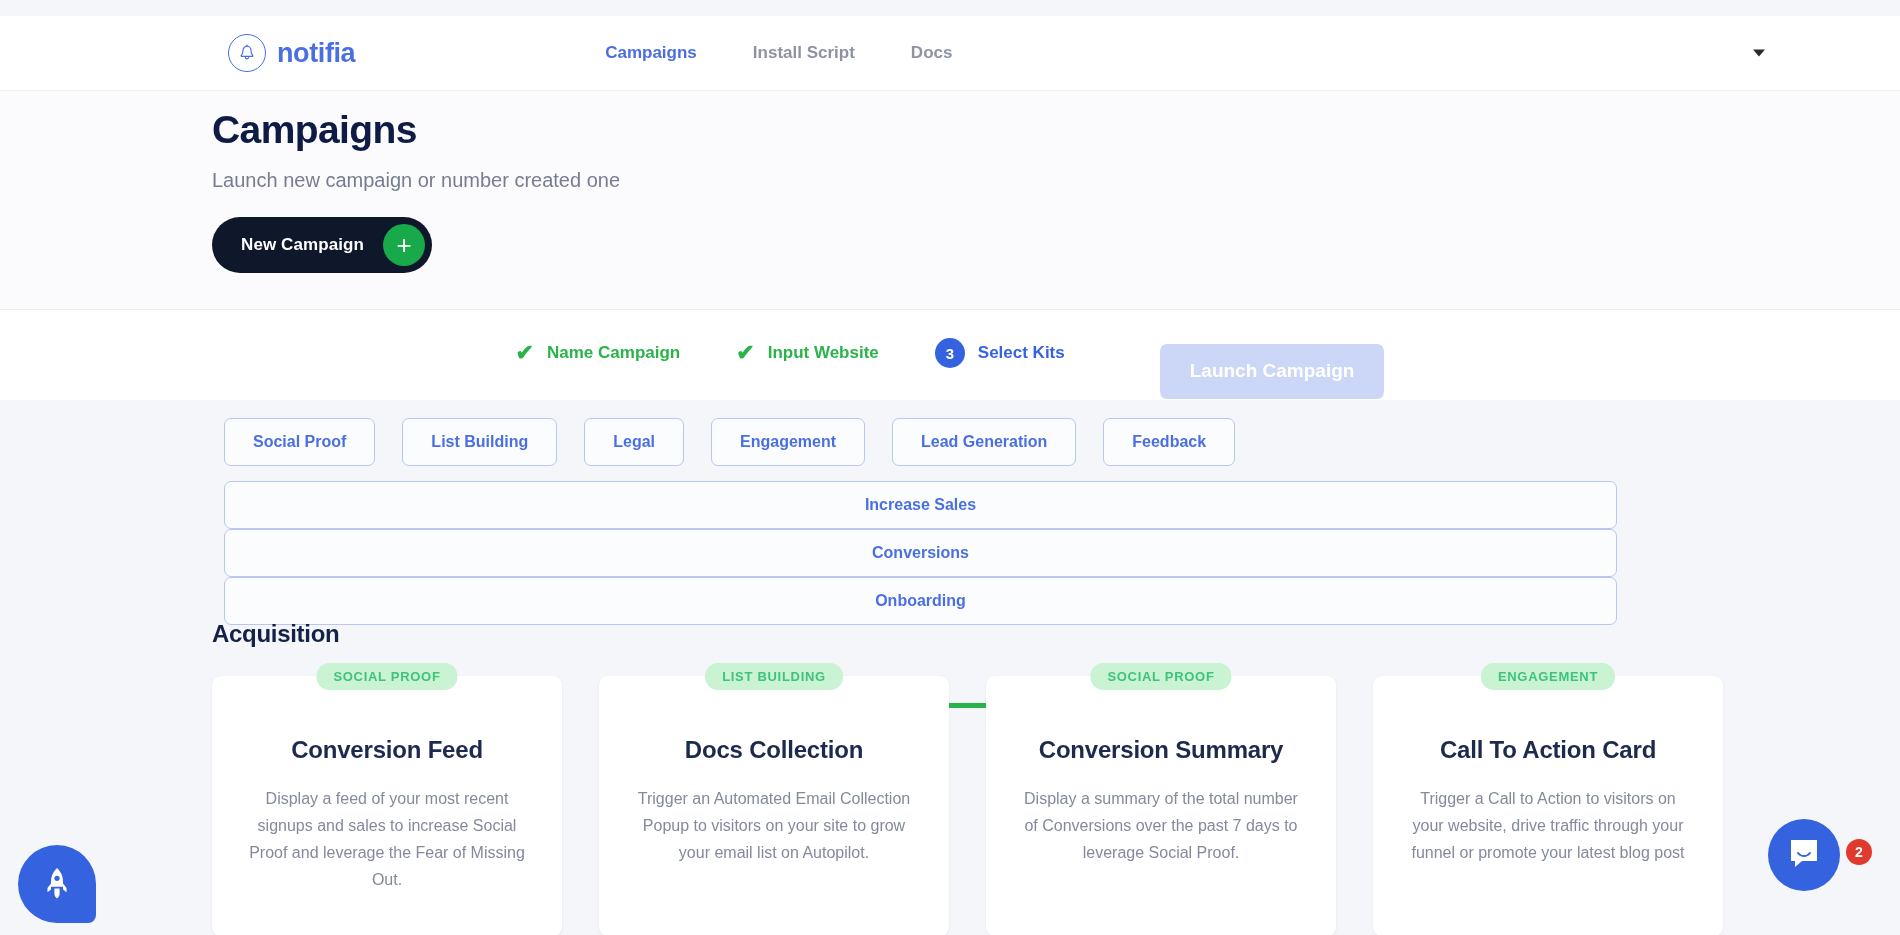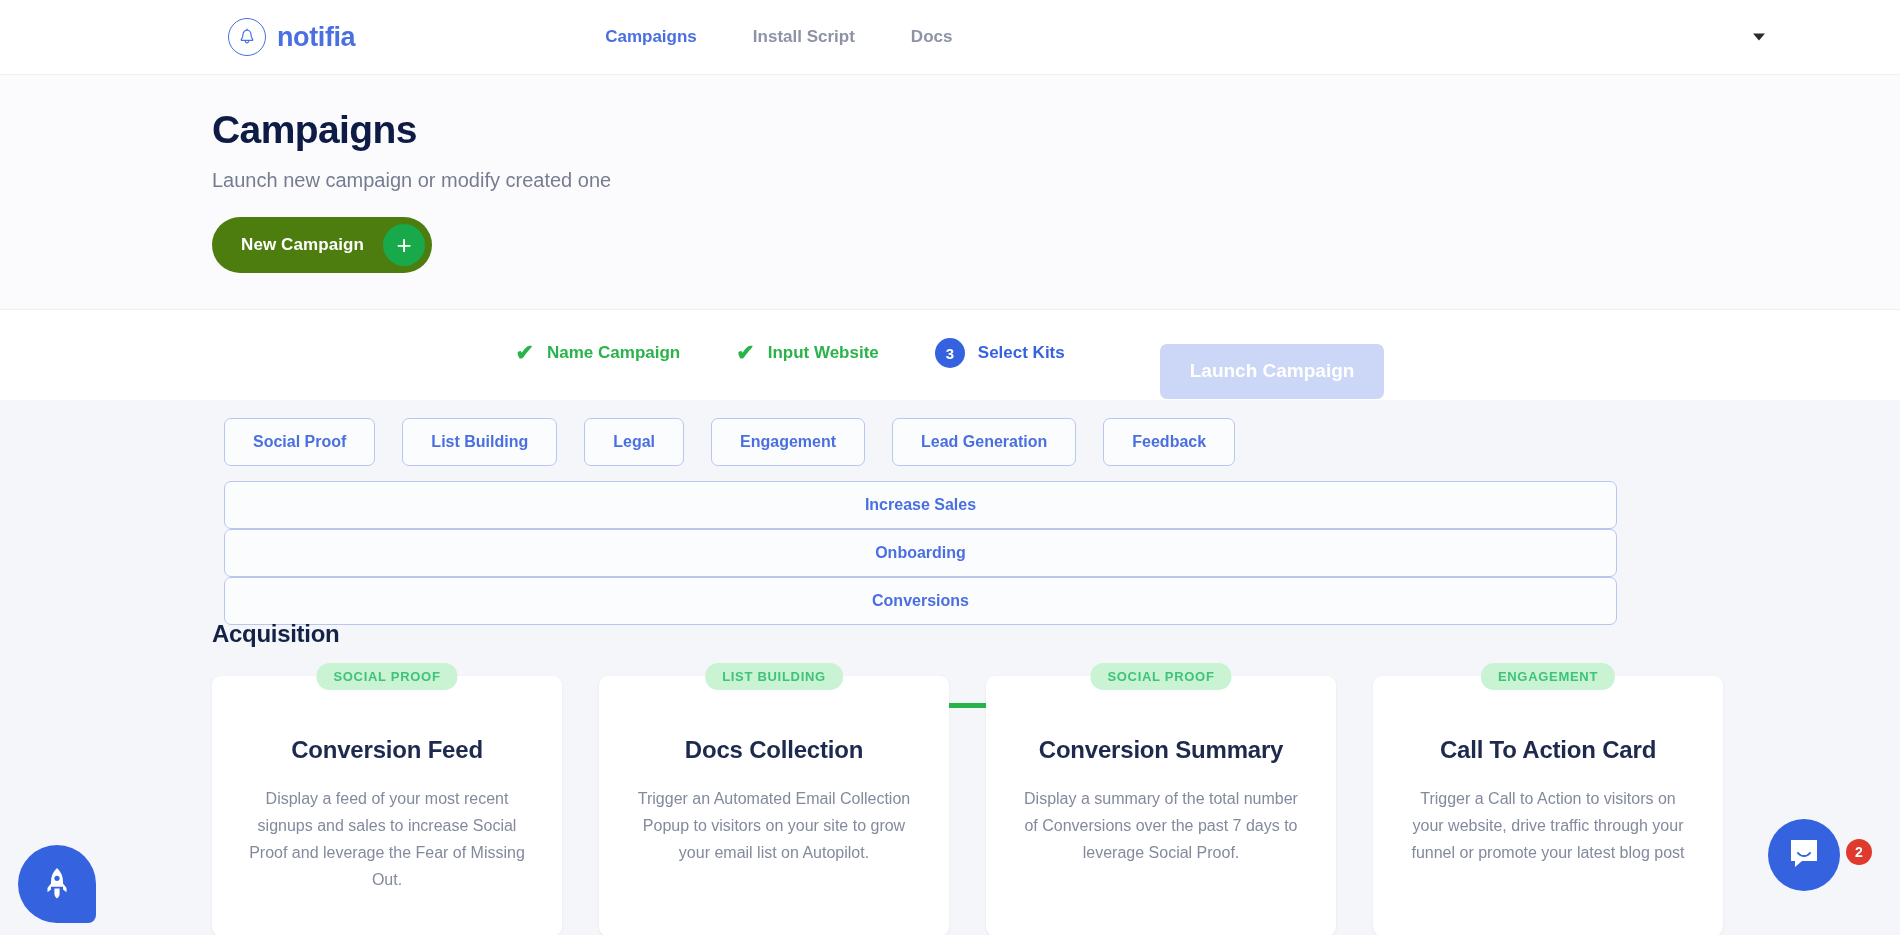--- a/index.html
+++ b/index.html
@@ -6,21 +6,21 @@
   html, body {
     width: 1900px; height: 935px;
     font-family: "Liberation Sans", sans-serif;
     background: #f7f8fa;
     overflow: hidden;
   }
   .page { position: relative; width: 1900px; height: 935px; background: #f5f6f9; }
 
   
   .topbar {
-    position: absolute; top: 0; left: 0; width: 1900px; height: 75px;
+    position: absolute; top: 16px; left: 0; width: 1900px; height: 75px;
     background: #ffffff;
     display: flex; align-items: center;
     border-bottom: 1px solid #f0f1f4;
     z-index: 5;
   }
   .brand { display: flex; align-items: center; margin-left: 228px; }
   .brand-mark {
     width: 38px; height: 38px; border-radius: 50%;
     border: 1.6px solid #4a6fe0;
     display: flex; align-items: center; justify-content: center;
@@ -49,21 +49,21 @@
     background: #fbfbfd;
     border-bottom: 1px solid #eceef2;
   }
   .hero-inner { padding-left: 212px; padding-top: 33px; }
   .page-title { font-size: 39px; font-weight: 700; color: #0d1b45; letter-spacing: -0.6px; }
   .page-sub { margin-top: 17px; font-size: 20px; color: #767d90; }
   .new-campaign-btn {
     margin-top: 25px;
     display: inline-flex; align-items: center; justify-content: space-between;
     height: 56px; min-width: 208px; padding: 0 7px 0 29px;
-    background: #4d7c0f; border-radius: 28px; border: none;
+    background: #0f172a; border-radius: 28px; border: none;
     cursor: pointer;
   }
   .new-campaign-label { font-size: 17px; font-weight: 700; color: #fff; letter-spacing: .1px; }
   .plus-circle {
     width: 42px; height: 42px; margin-left: 19px; border-radius: 50%;
     background: #18a94b; display: flex; align-items: center; justify-content: center;
     color: #fff; font-size: 26px; font-weight: 400; line-height: 1;
   }
 
   
@@ -192,21 +192,21 @@
 
     <div class="user-menu">
       <span class="user-name"></span>
       <span class="caret"></span>
     </div>
   </div>
 
   <div class="hero">
     <div class="hero-inner">
       <div class="page-title">Campaigns</div>
-      <div class="page-sub">Launch new campaign or modify created one</div>
+      <div class="page-sub">Launch new campaign or number created one</div>
       <button class="new-campaign-btn">
         <span class="new-campaign-label">New Campaign</span>
         <span class="plus-circle">+</span>
       </button>
     </div>
   </div>
 
   <div class="stepper-band">
     <div class="steps">
 
@@ -238,22 +238,22 @@
     <div class="chip-row">
       <button class="chip">Social Proof</button>
       <button class="chip">List Building</button>
       <button class="chip">Legal</button>
       <button class="chip">Engagement</button>
       <button class="chip">Lead Generation</button>
       <button class="chip">Feedback</button>
     </div>
     <div class="chip-row">
       <button class="chip">Increase Sales</button>
+      <button class="chip">Conversions</button>
       <button class="chip">Onboarding</button>
-      <button class="chip">Conversions</button>
     </div>
   </div>
 
   <div class="section-title">Acquisition</div>
 
   <div class="cards">
 
     <div class="card">
       <span class="card-badge">SOCIAL PROOF</span>
       <div class="card-title">Conversion Feed</div>

